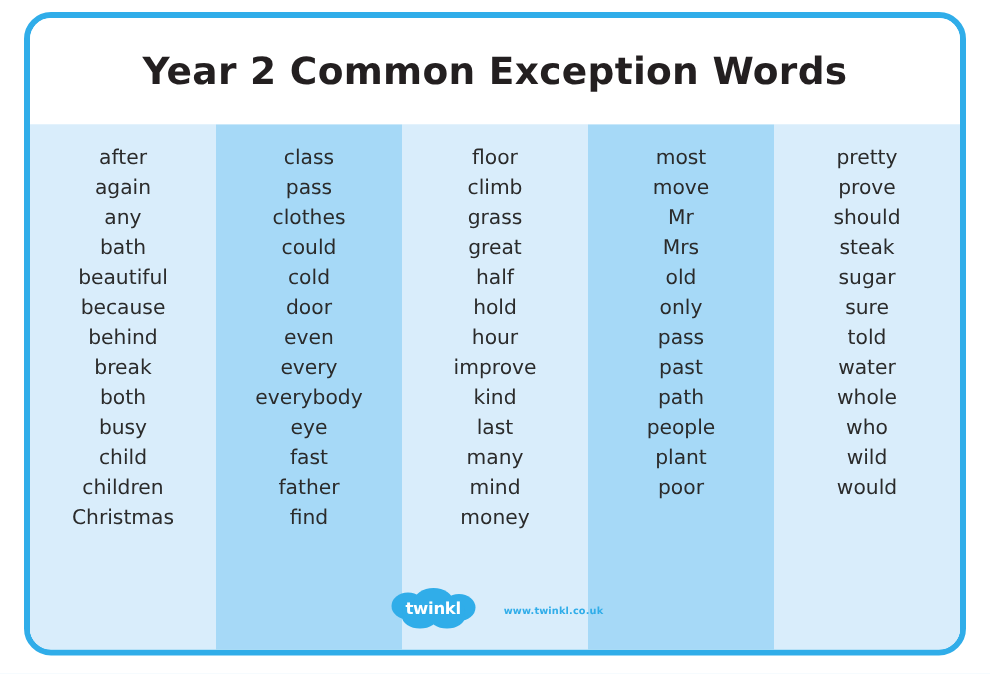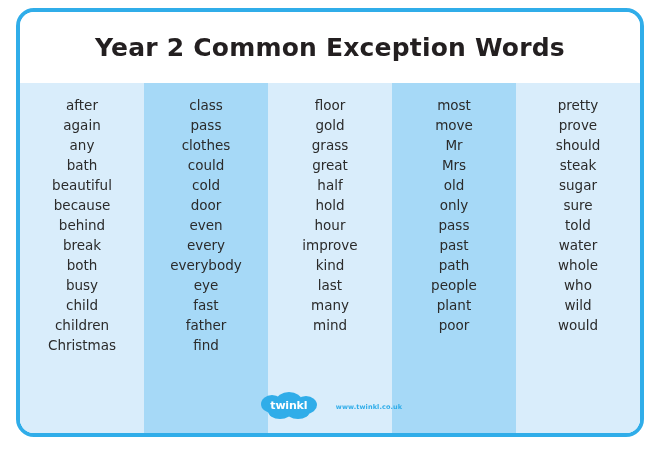--- a/index.html
+++ b/index.html
@@ -158,31 +158,32 @@
         <span class="word">even</span>
         <span class="word">every</span>
         <span class="word">everybody</span>
         <span class="word">eye</span>
         <span class="word">fast</span>
         <span class="word">father</span>
         <span class="word">find</span>
       </div>
       <div class="word-column shade-light">
         <span class="word">floor</span>
-        <span class="word">gold</span>
+        <span class="word">climb</span>
         <span class="word">grass</span>
         <span class="word">great</span>
         <span class="word">half</span>
         <span class="word">hold</span>
         <span class="word">hour</span>
         <span class="word">improve</span>
         <span class="word">kind</span>
         <span class="word">last</span>
         <span class="word">many</span>
         <span class="word">mind</span>
+        <span class="word">money</span>
       </div>
       <div class="word-column shade-dark">
         <span class="word">most</span>
         <span class="word">move</span>
         <span class="word">Mr</span>
         <span class="word">Mrs</span>
         <span class="word">old</span>
         <span class="word">only</span>
         <span class="word">pass</span>
         <span class="word">past</span>

